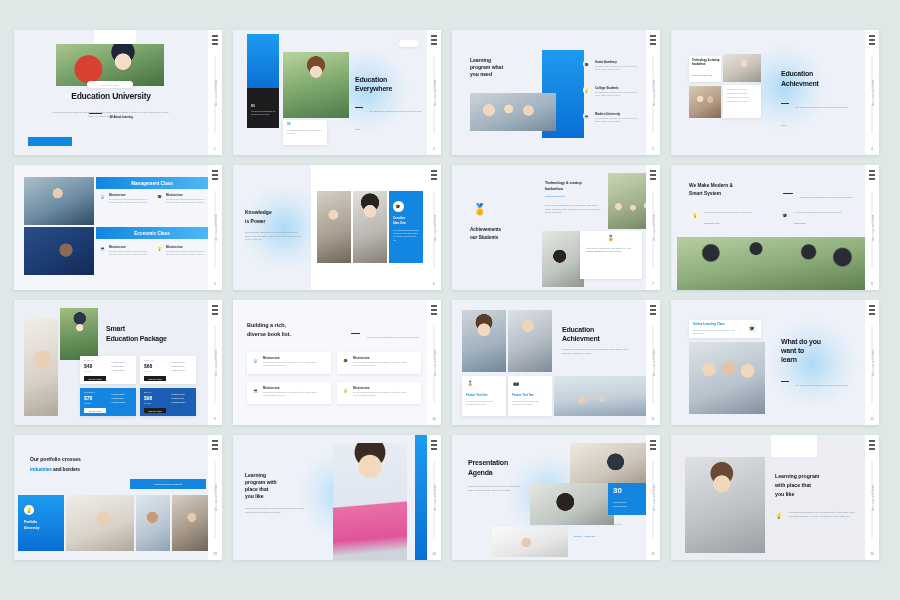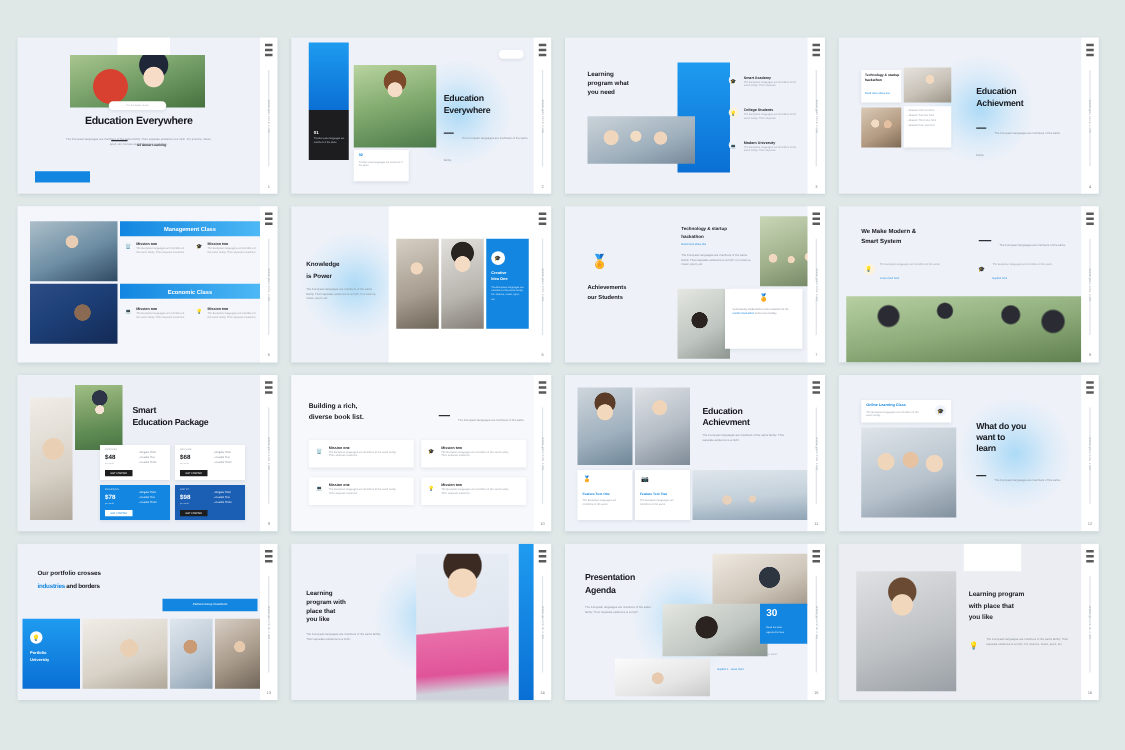--- a/index.html
+++ b/index.html
@@ -239,21 +239,21 @@
 
 <div id="grid">
 
   <div class="slide">
     <div class="canvas">
       <div class="ph white" style="left:80px;top:0;width:42px;height:16px;"></div>
       <div class="ph p-girl-red" style="left:42px;top:14px;width:108px;height:42px;"></div>
       <div class="card pill" style="left:73px;top:51px;width:46px;height:7px;display:flex;align-items:center;justify-content:center;">
         <span class="tiny">For the better future</span>
       </div>
-      <div class="t h1 ctr" style="left:18px;top:61px;width:158px;">Education Everywhere</div>
+      <div class="t h1 ctr" style="left:18px;top:61px;width:158px;">Education University</div>
       <div class="ctr" style="position:absolute;left:18px;top:74px;width:158px;">
         <span class="wline"></span>
         <span class="lbl" style="font-size:2.6px;margin-left:3px;">All About Learning</span>
       </div>
       <div class="t body ctr" style="left:38px;top:81px;width:118px;">The European languages are members of the same family. Their separate existence is a myth. For science, music, sport, etc, Europe uses the same vocabulary.</div>
       <div class="ph blue-flat" style="left:14px;top:107px;width:44px;height:9px;"></div>
     </div>
     <div class="rail">
       <div class="dots">
           <i></i>

